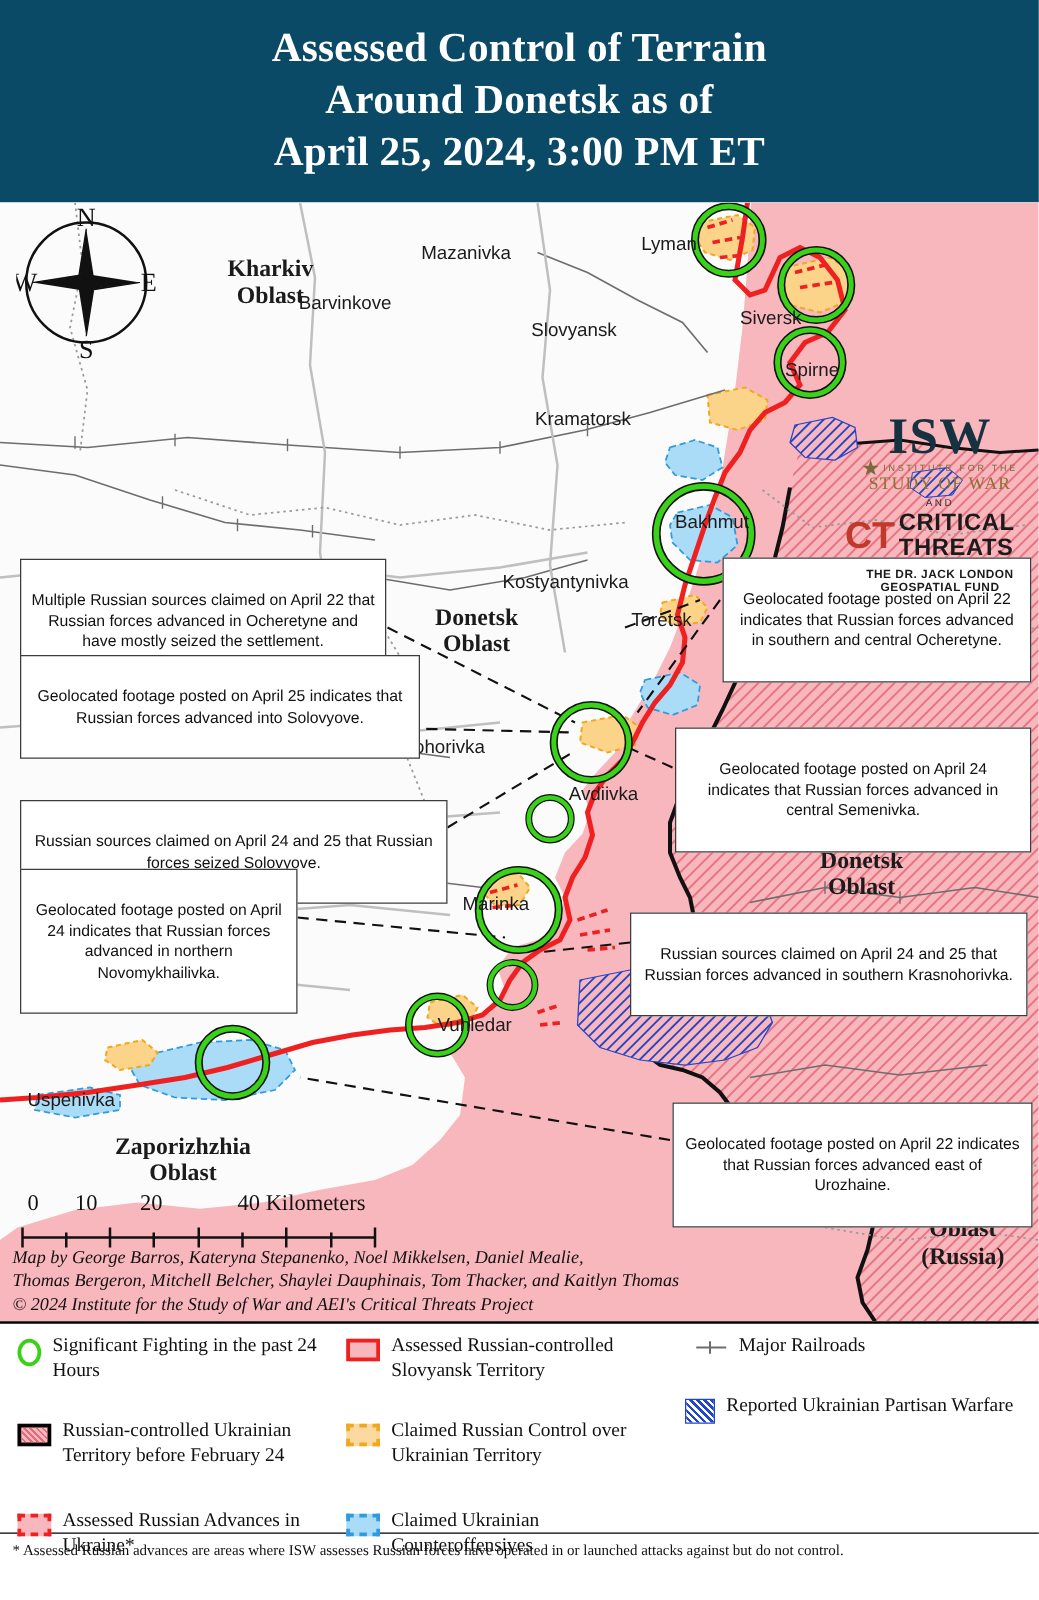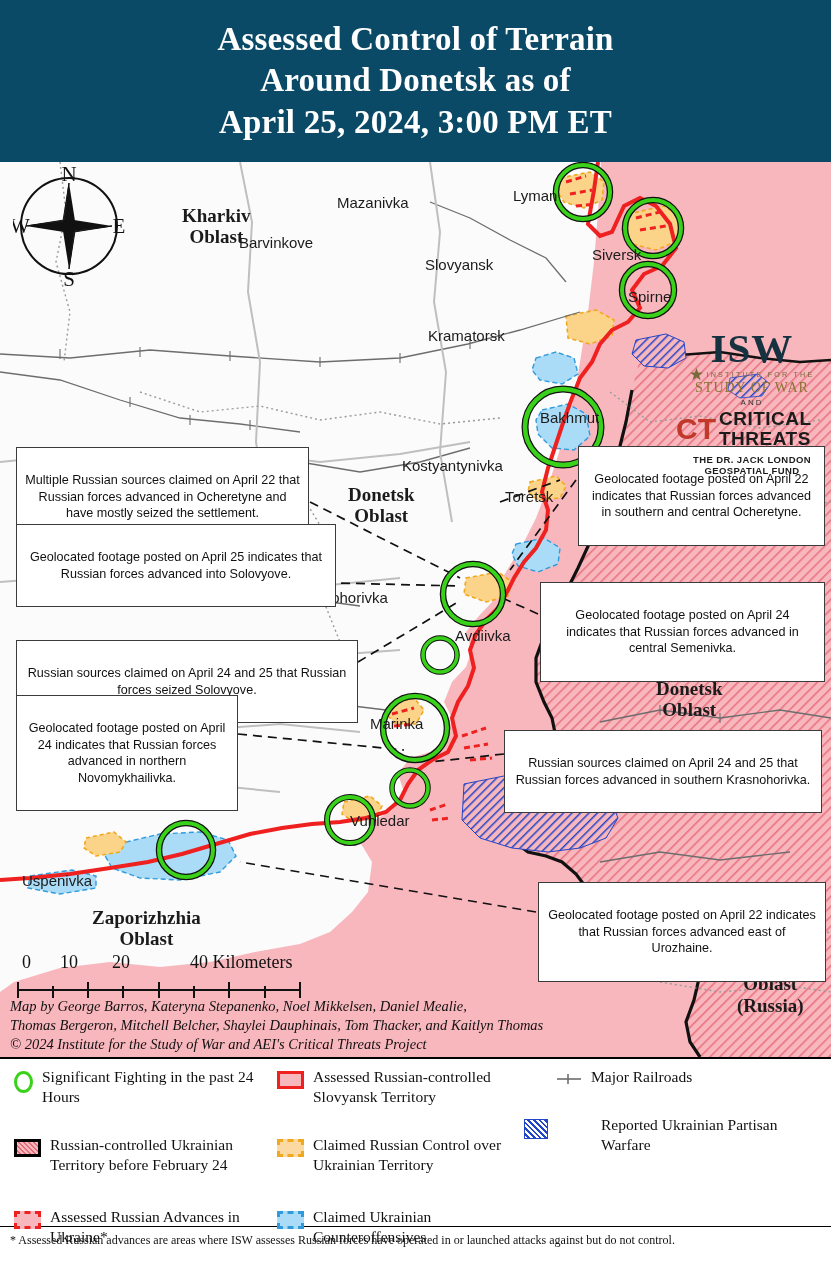--- a/index.html
+++ b/index.html
@@ -435,21 +435,21 @@
       <div class="lgrow" style="left:14px;top:76px;width:256px;">
         <div class="lgswatch sw-box-pre"></div>
         <div class="lgtext">Russian-controlled Ukrainian Territory before February 24</div>
       </div>
 
       <div class="lgrow" style="left:277px;top:76px;width:250px;">
         <div class="lgswatch sw-box-dash-orange"></div>
         <div class="lgtext">Claimed Russian Control over Ukrainian Territory</div>
       </div>
 
-      <div class="lgrow" style="left:524px;top:56px;width:275px;gap:44px;">
+      <div class="lgrow" style="left:548px;top:56px;width:275px;">
         <div class="lgswatch sw-hatch-blue"></div>
         <div class="lgtext">Reported Ukrainian Partisan Warfare</div>
       </div>
 
       <div class="lgrow" style="left:14px;top:148px;width:256px;">
         <div class="lgswatch sw-box-dash-red"></div>
         <div class="lgtext">Assessed Russian Advances in Ukraine*</div>
       </div>
 
       <div class="lgrow" style="left:277px;top:148px;width:250px;">

